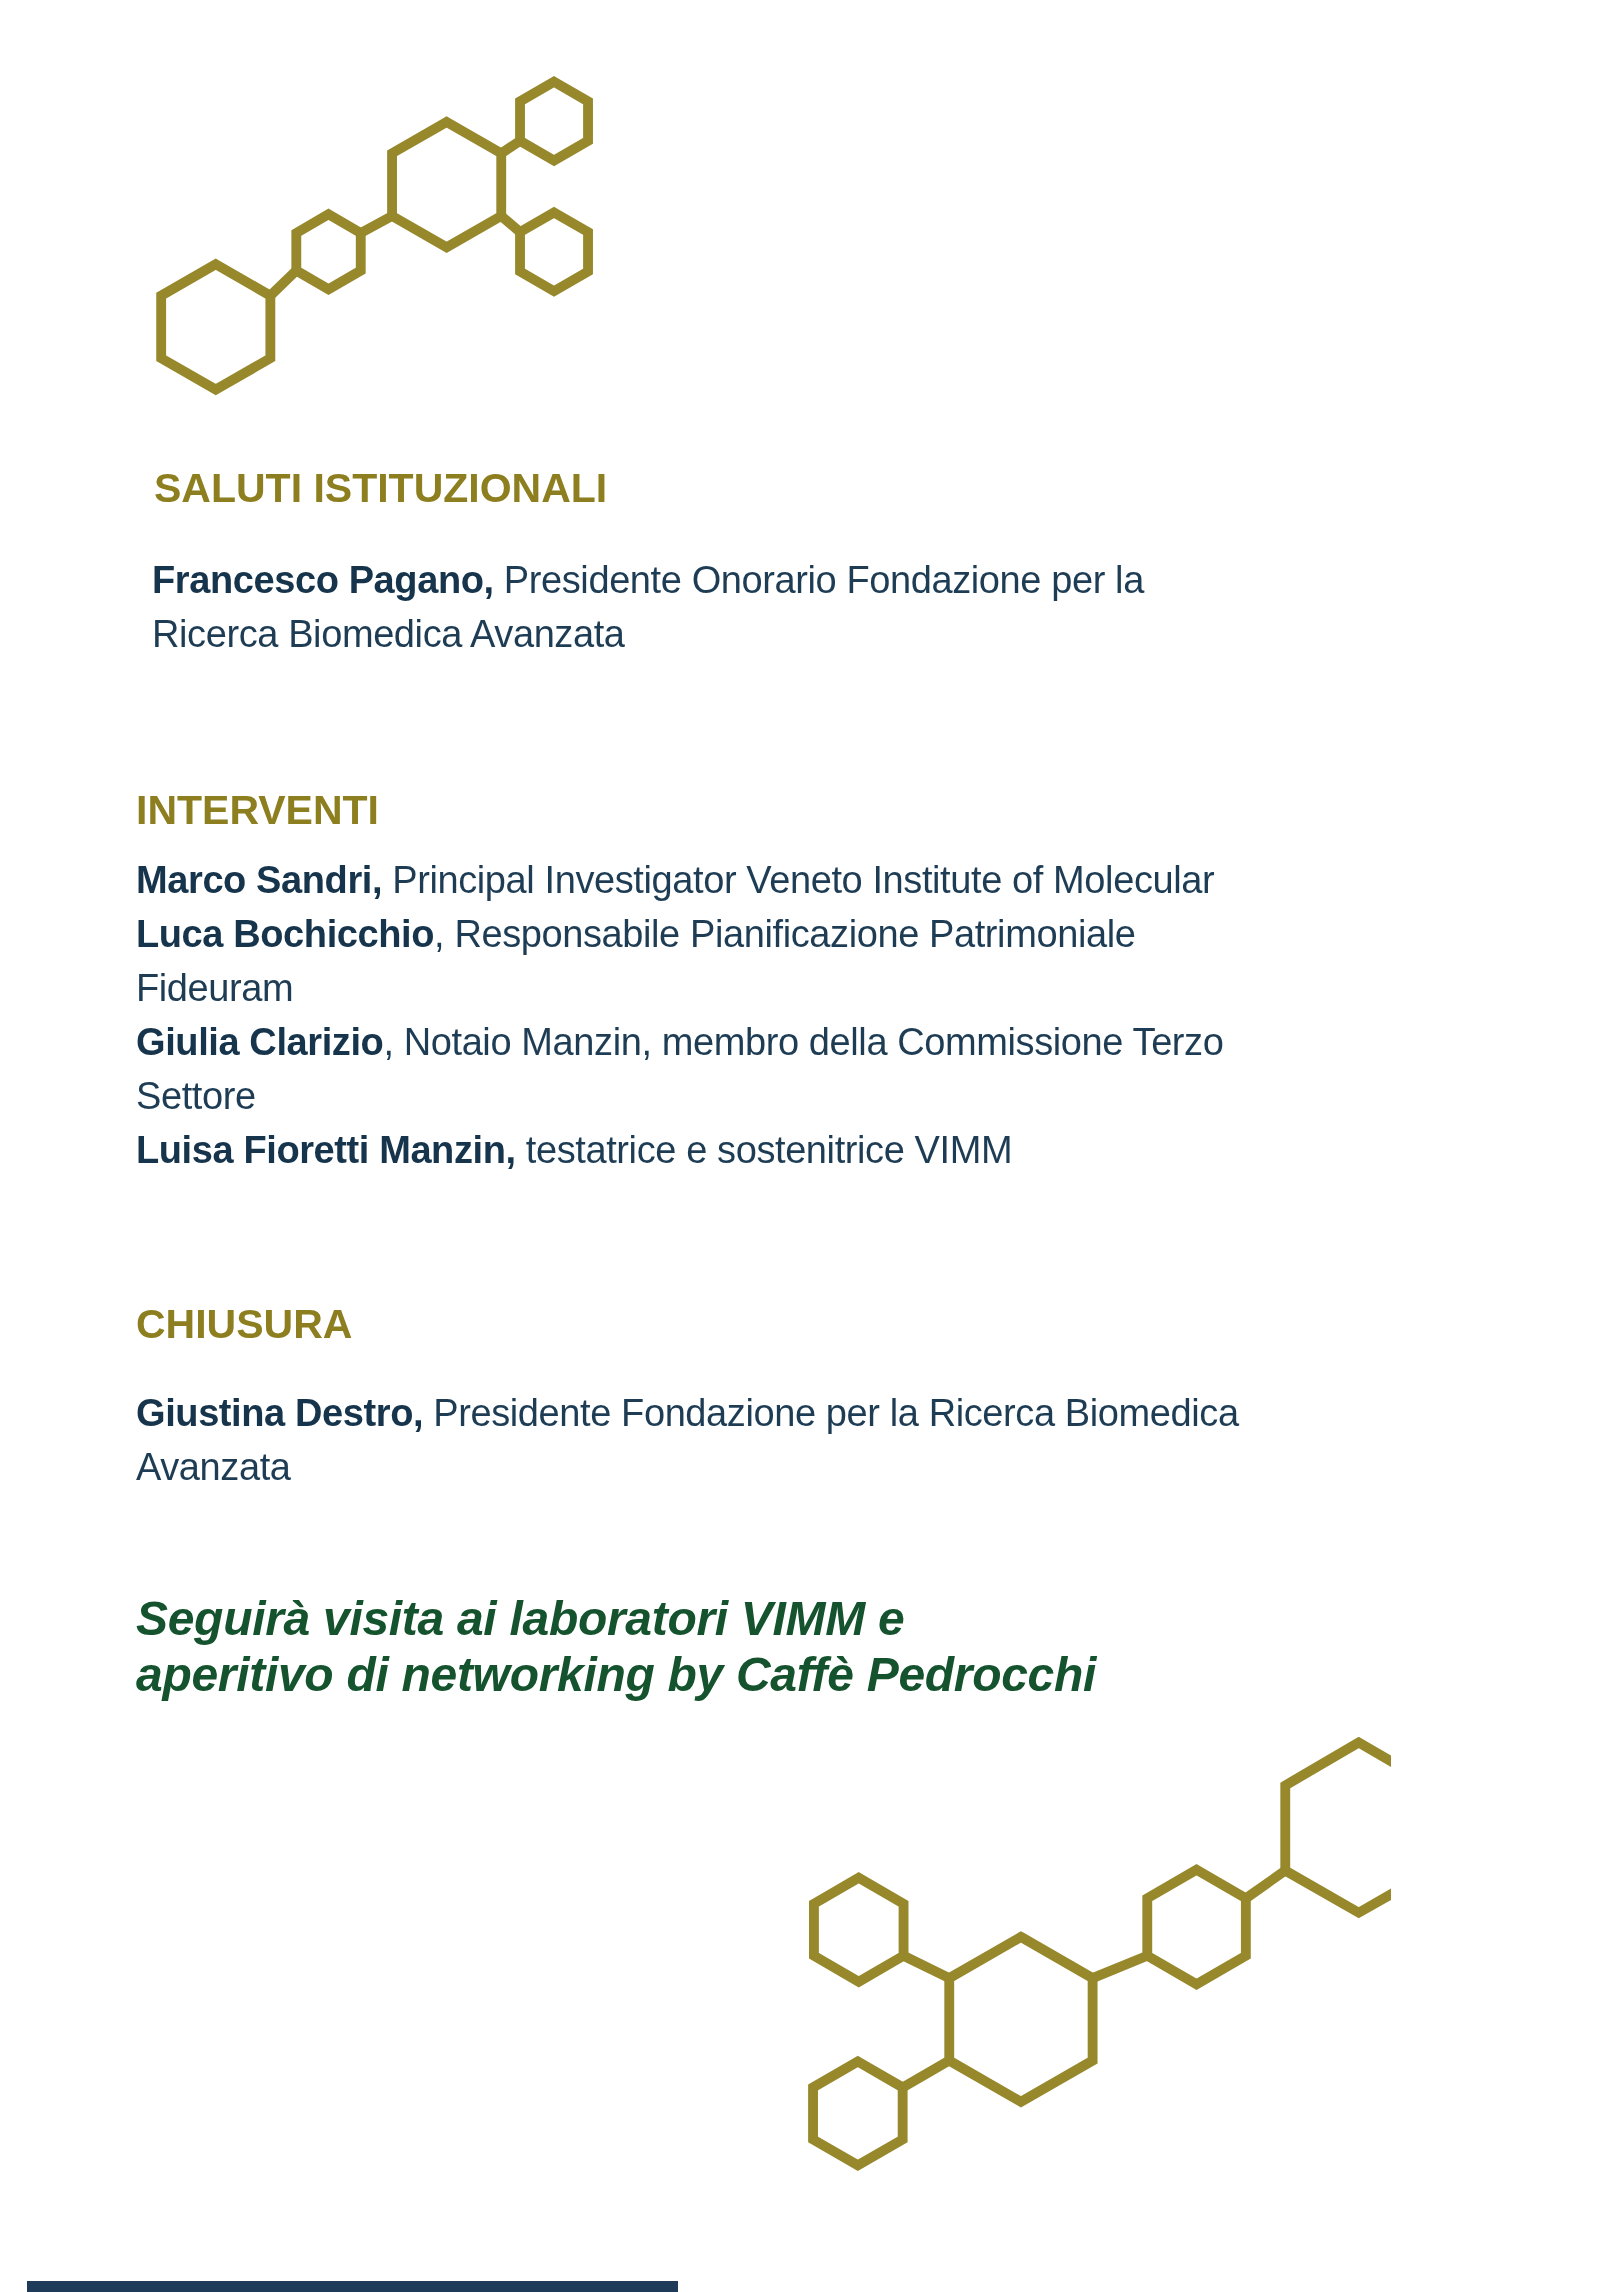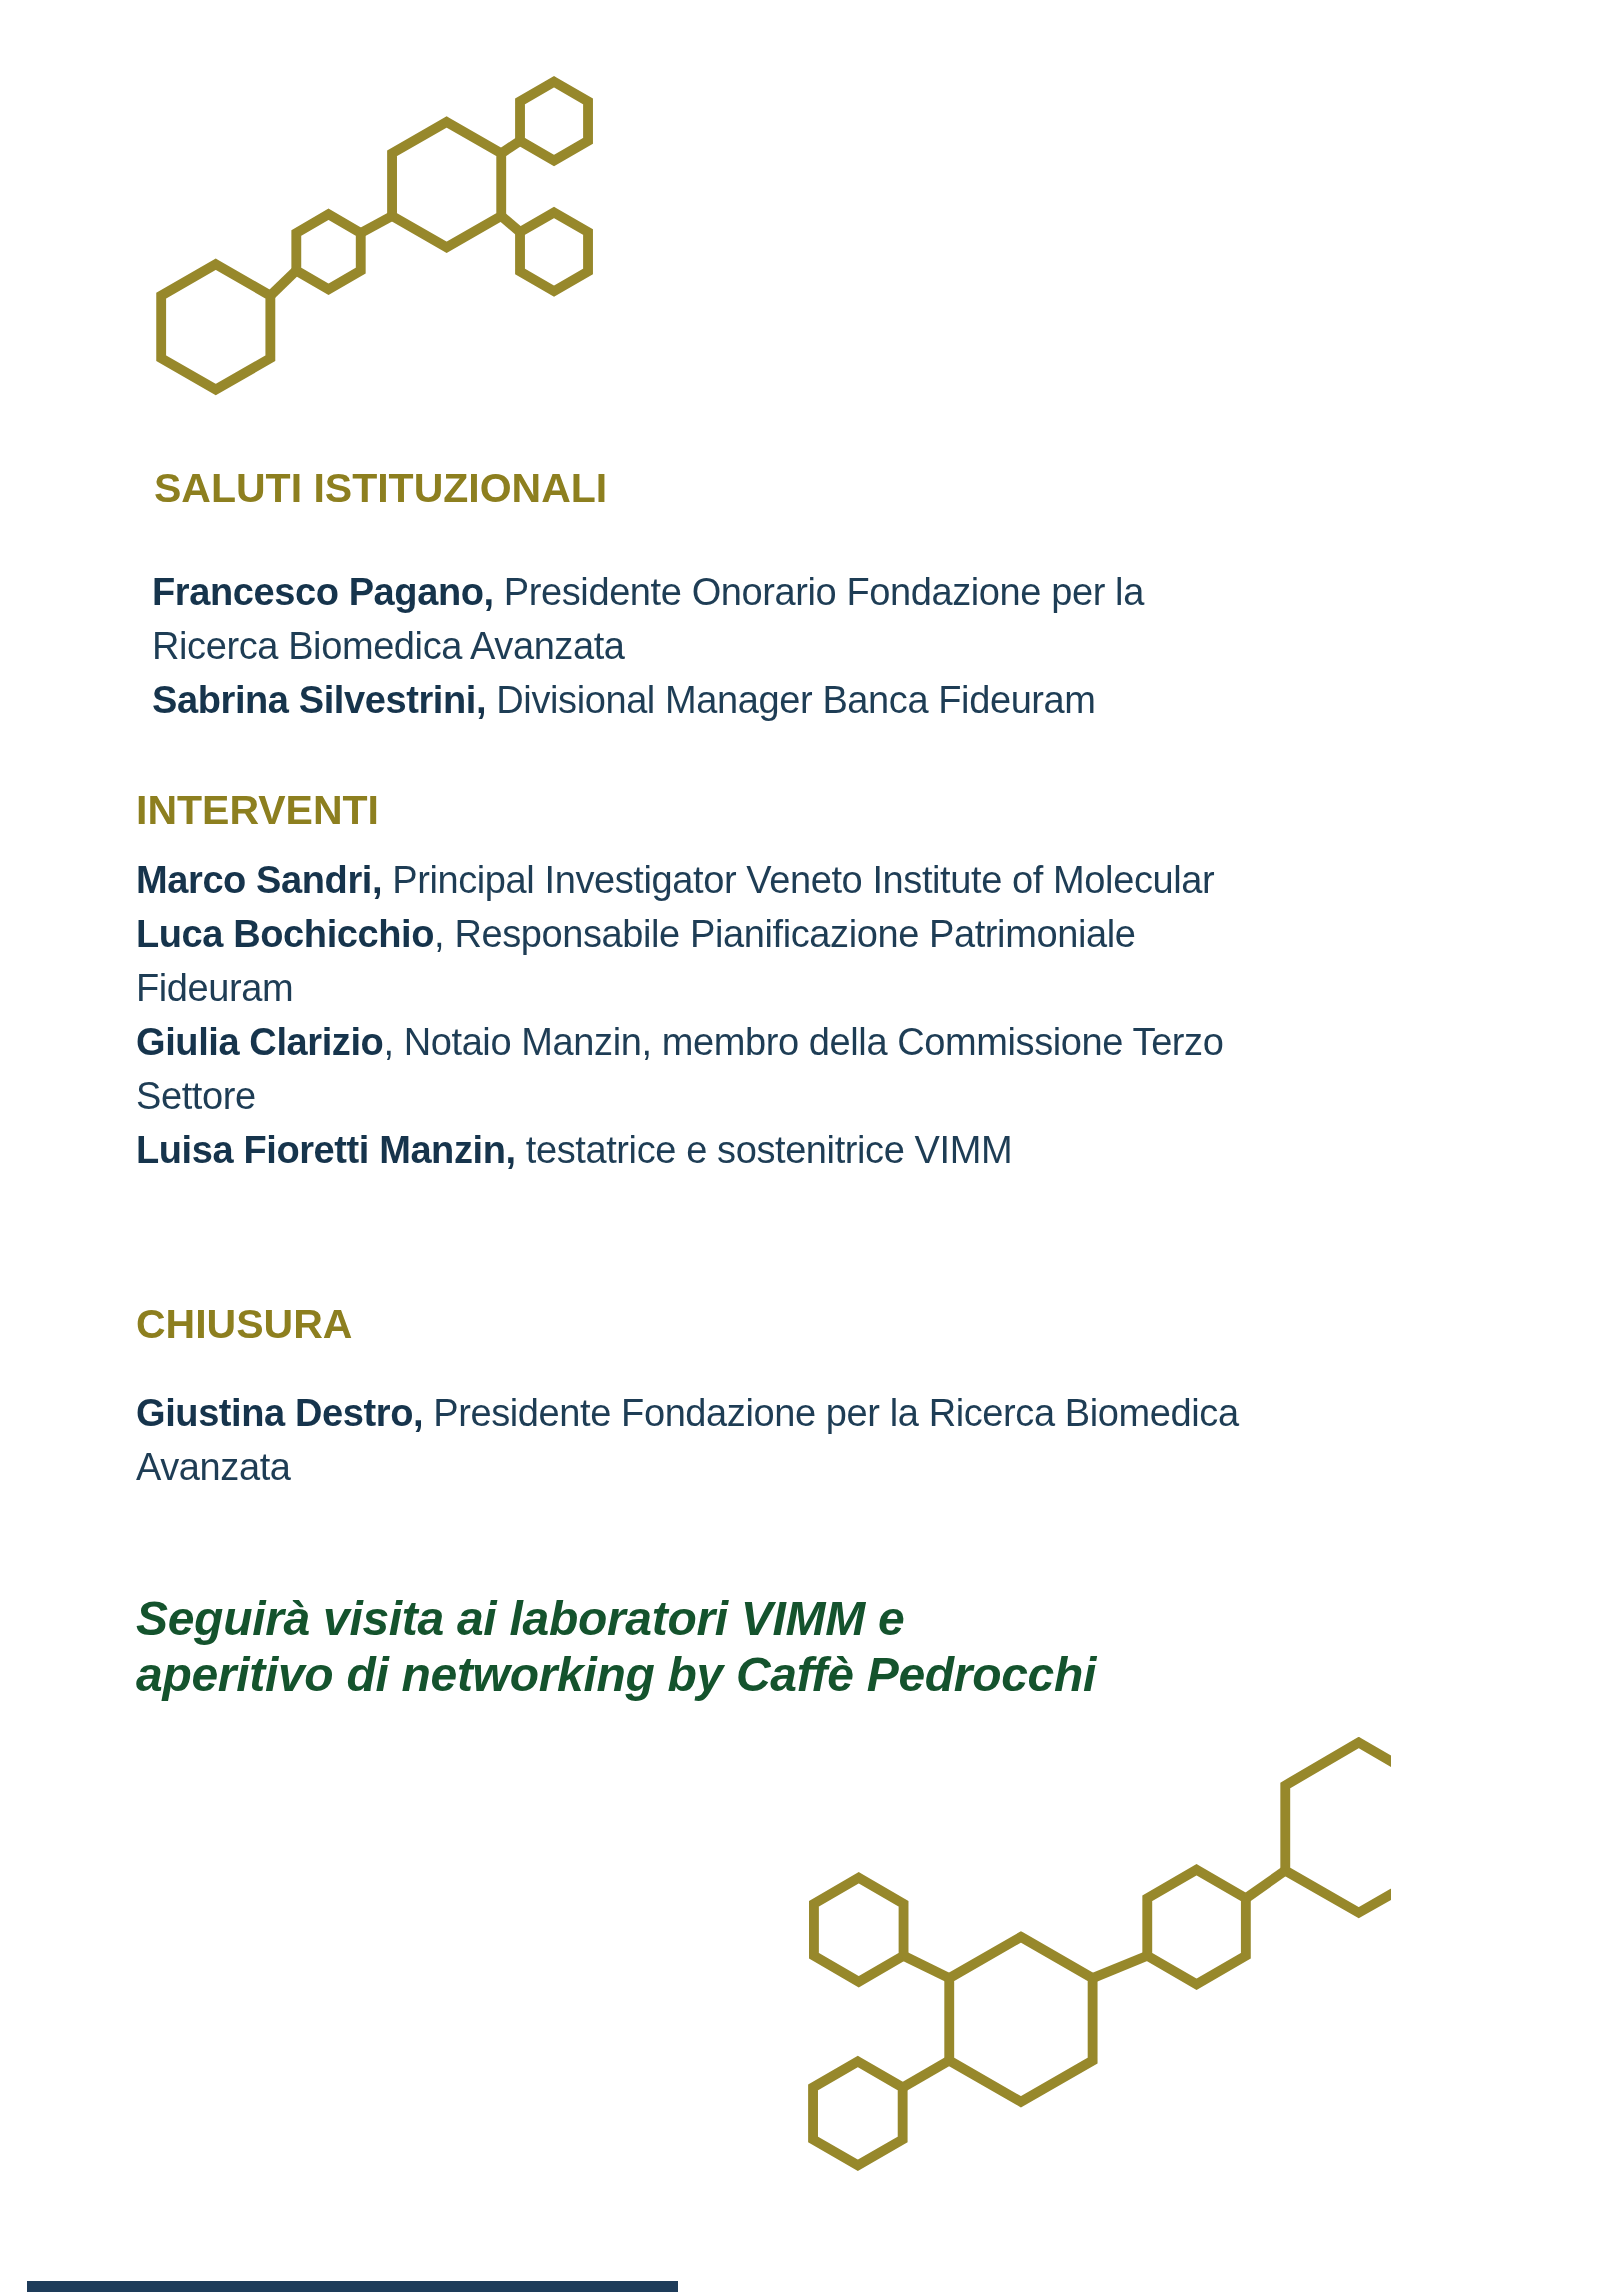--- a/index.html
+++ b/index.html
@@ -35,21 +35,21 @@
   .line {
     font-size: 38px;
     line-height: 54px;
     color: #1e3d55;
     letter-spacing: -0.4px;
     white-space: nowrap;
   }
   .line .name { font-weight: 700; color: #16344c; }
 
   .sec-saluti-heading     { left: 154px; top: 466px;  }
-  .sec-saluti-body        { left: 152px; top: 553px; margin-top: 12px;  }
+  .sec-saluti-body        { left: 152px; top: 553px;  }
   .sec-interventi-heading { left: 136px; top: 788px;  }
   .sec-interventi-body    { left: 136px; top: 853px;  }
   .sec-chiusura-heading   { left: 136px; top: 1302px; }
   .sec-chiusura-body      { left: 136px; top: 1386px; }
 
   .closing-note {
     position: absolute;
     left: 136px;
     top: 1591px;
     font-size: 48px;
@@ -86,21 +86,20 @@
     <line x1="308" y1="181" x2="273" y2="200"></line>
     <line x1="201" y1="242" x2="172" y2="270"></line>
   </svg>
 
   <div class="sec sec-saluti-heading">
     <h2 class="sec-heading">SALUTI ISTITUZIONALI</h2>
   </div>
   <div class="sec sec-saluti-body lines">
     <div class="line"><span class="name">Francesco Pagano,</span><span> Presidente Onorario Fondazione per la</span></div>
     <div class="line"><span class="name"></span><span>Ricerca Biomedica Avanzata</span></div>
-    <div class="line"><span class="name">Sabrina Silvestrini,</span><span> Divisional Manager Banca Fideuram</span></div>
   </div>
 
   <div class="sec sec-interventi-heading">
     <h2 class="sec-heading">INTERVENTI</h2>
   </div>
   <div class="sec sec-interventi-body lines">
     <div class="line"><span class="name">Marco Sandri,</span><span> Principal Investigator Veneto Institute of Molecular</span></div>
     <div class="line"><span class="name">Luca Bochicchio</span><span>, Responsabile Pianificazione Patrimoniale</span></div>
     <div class="line"><span class="name"></span><span>Fideuram</span></div>
     <div class="line"><span class="name">Giulia Clarizio</span><span>, Notaio Manzin, membro della Commissione Terzo</span></div>

